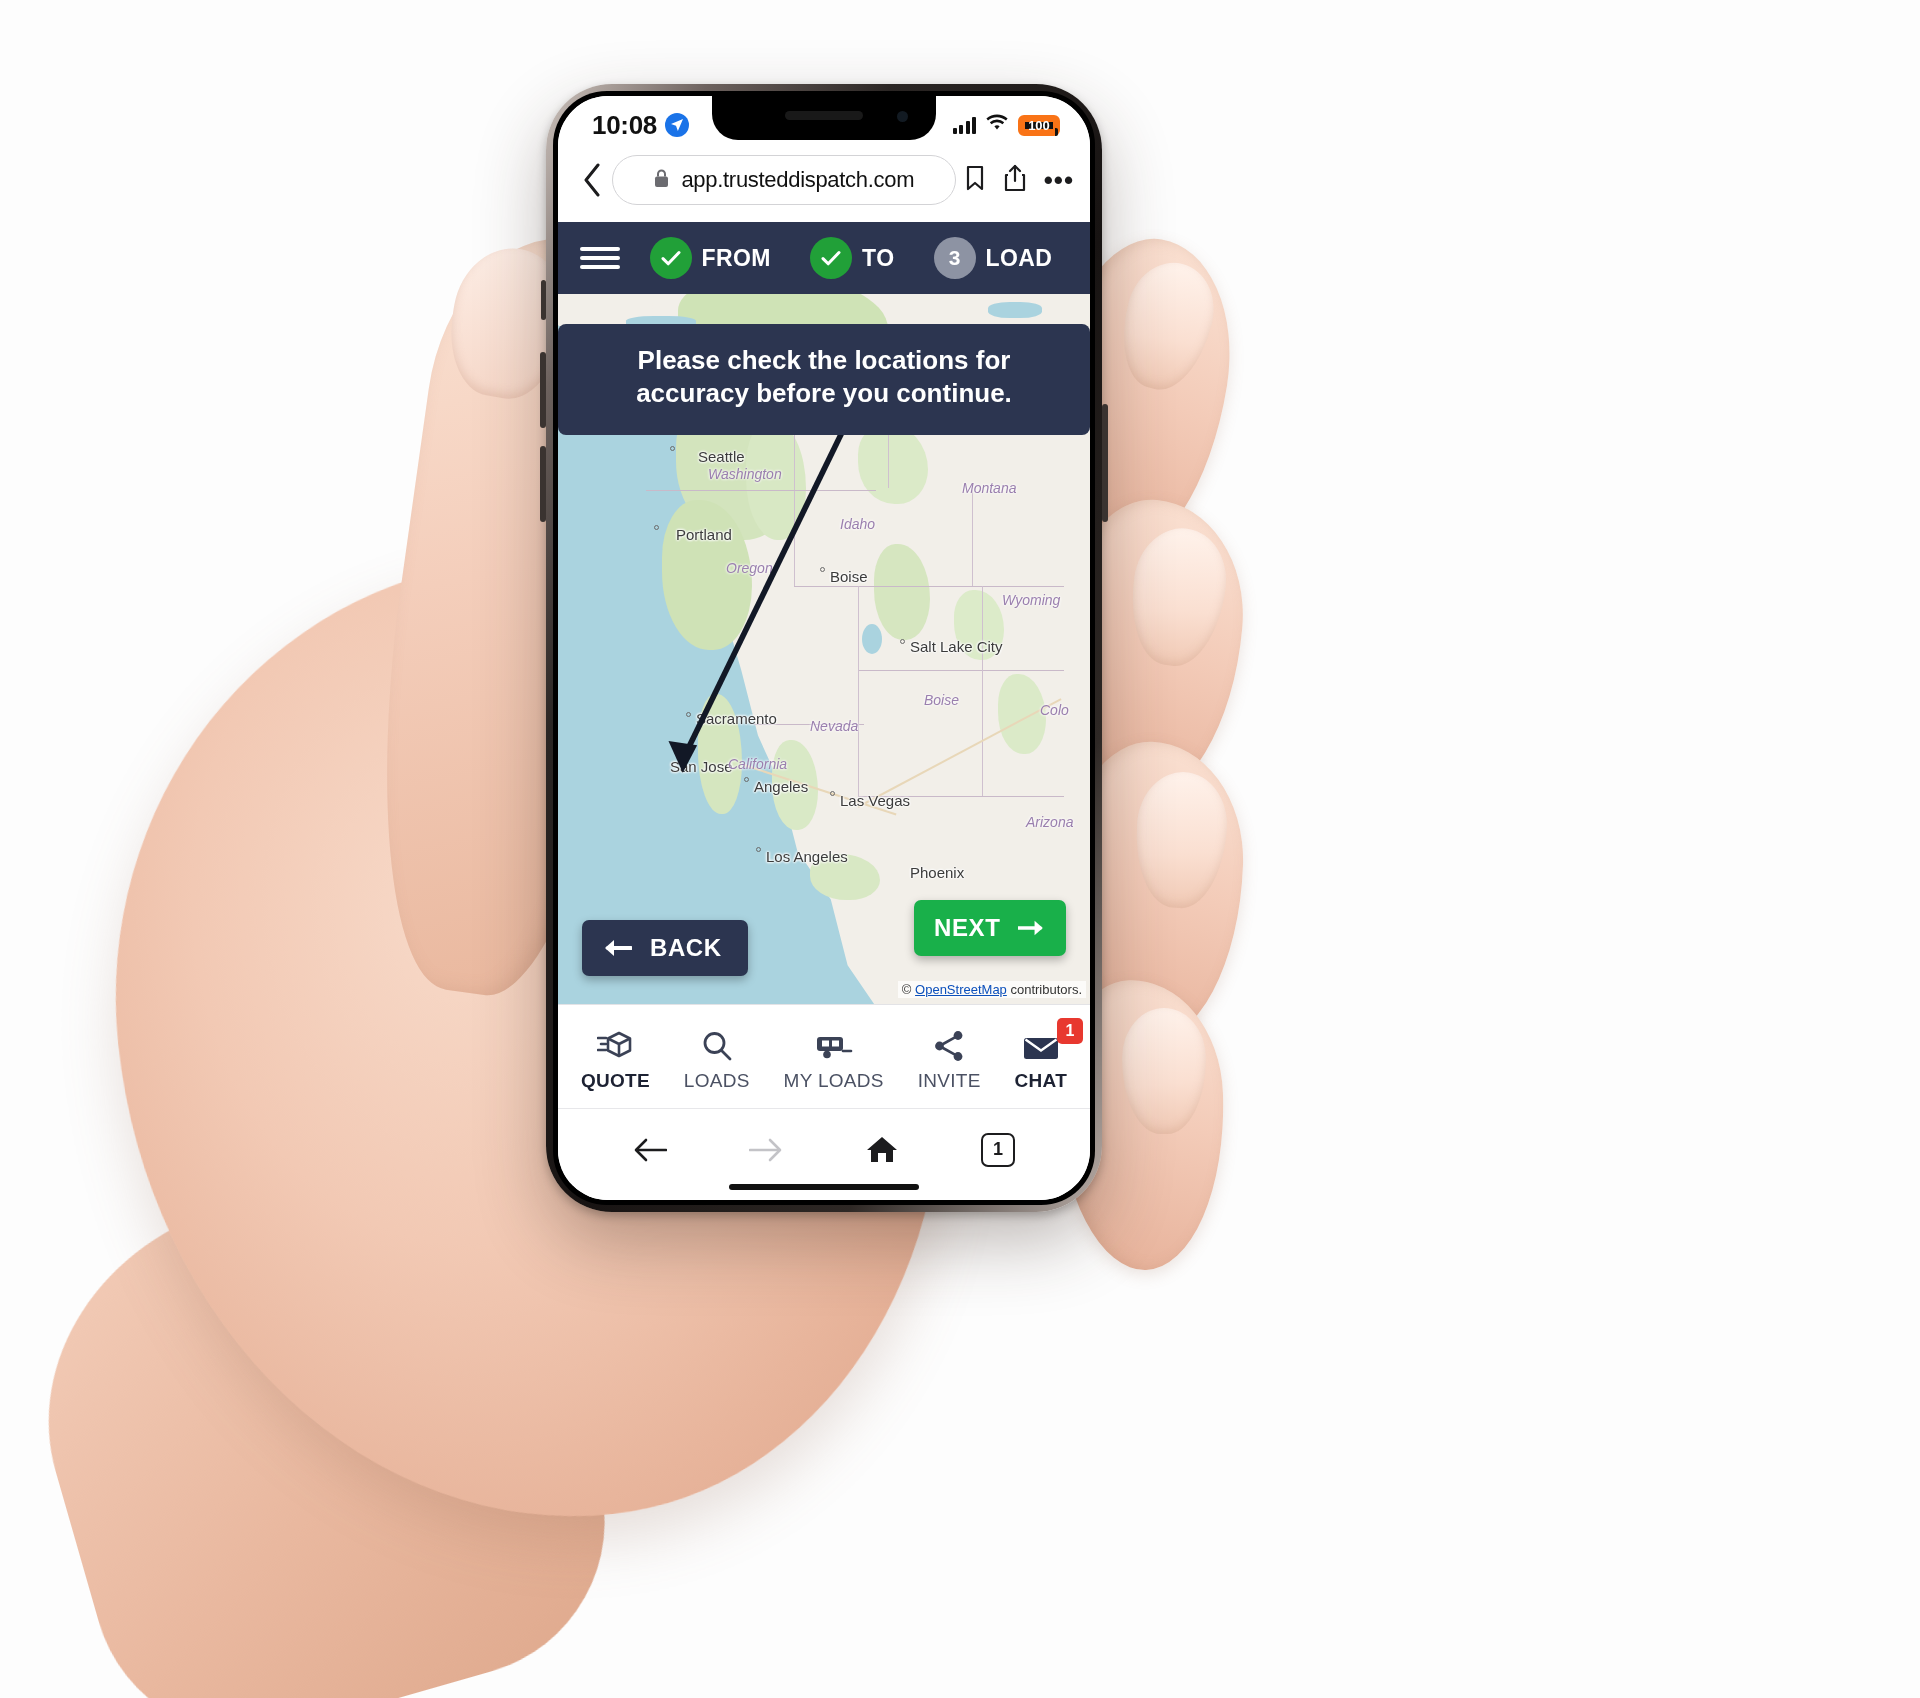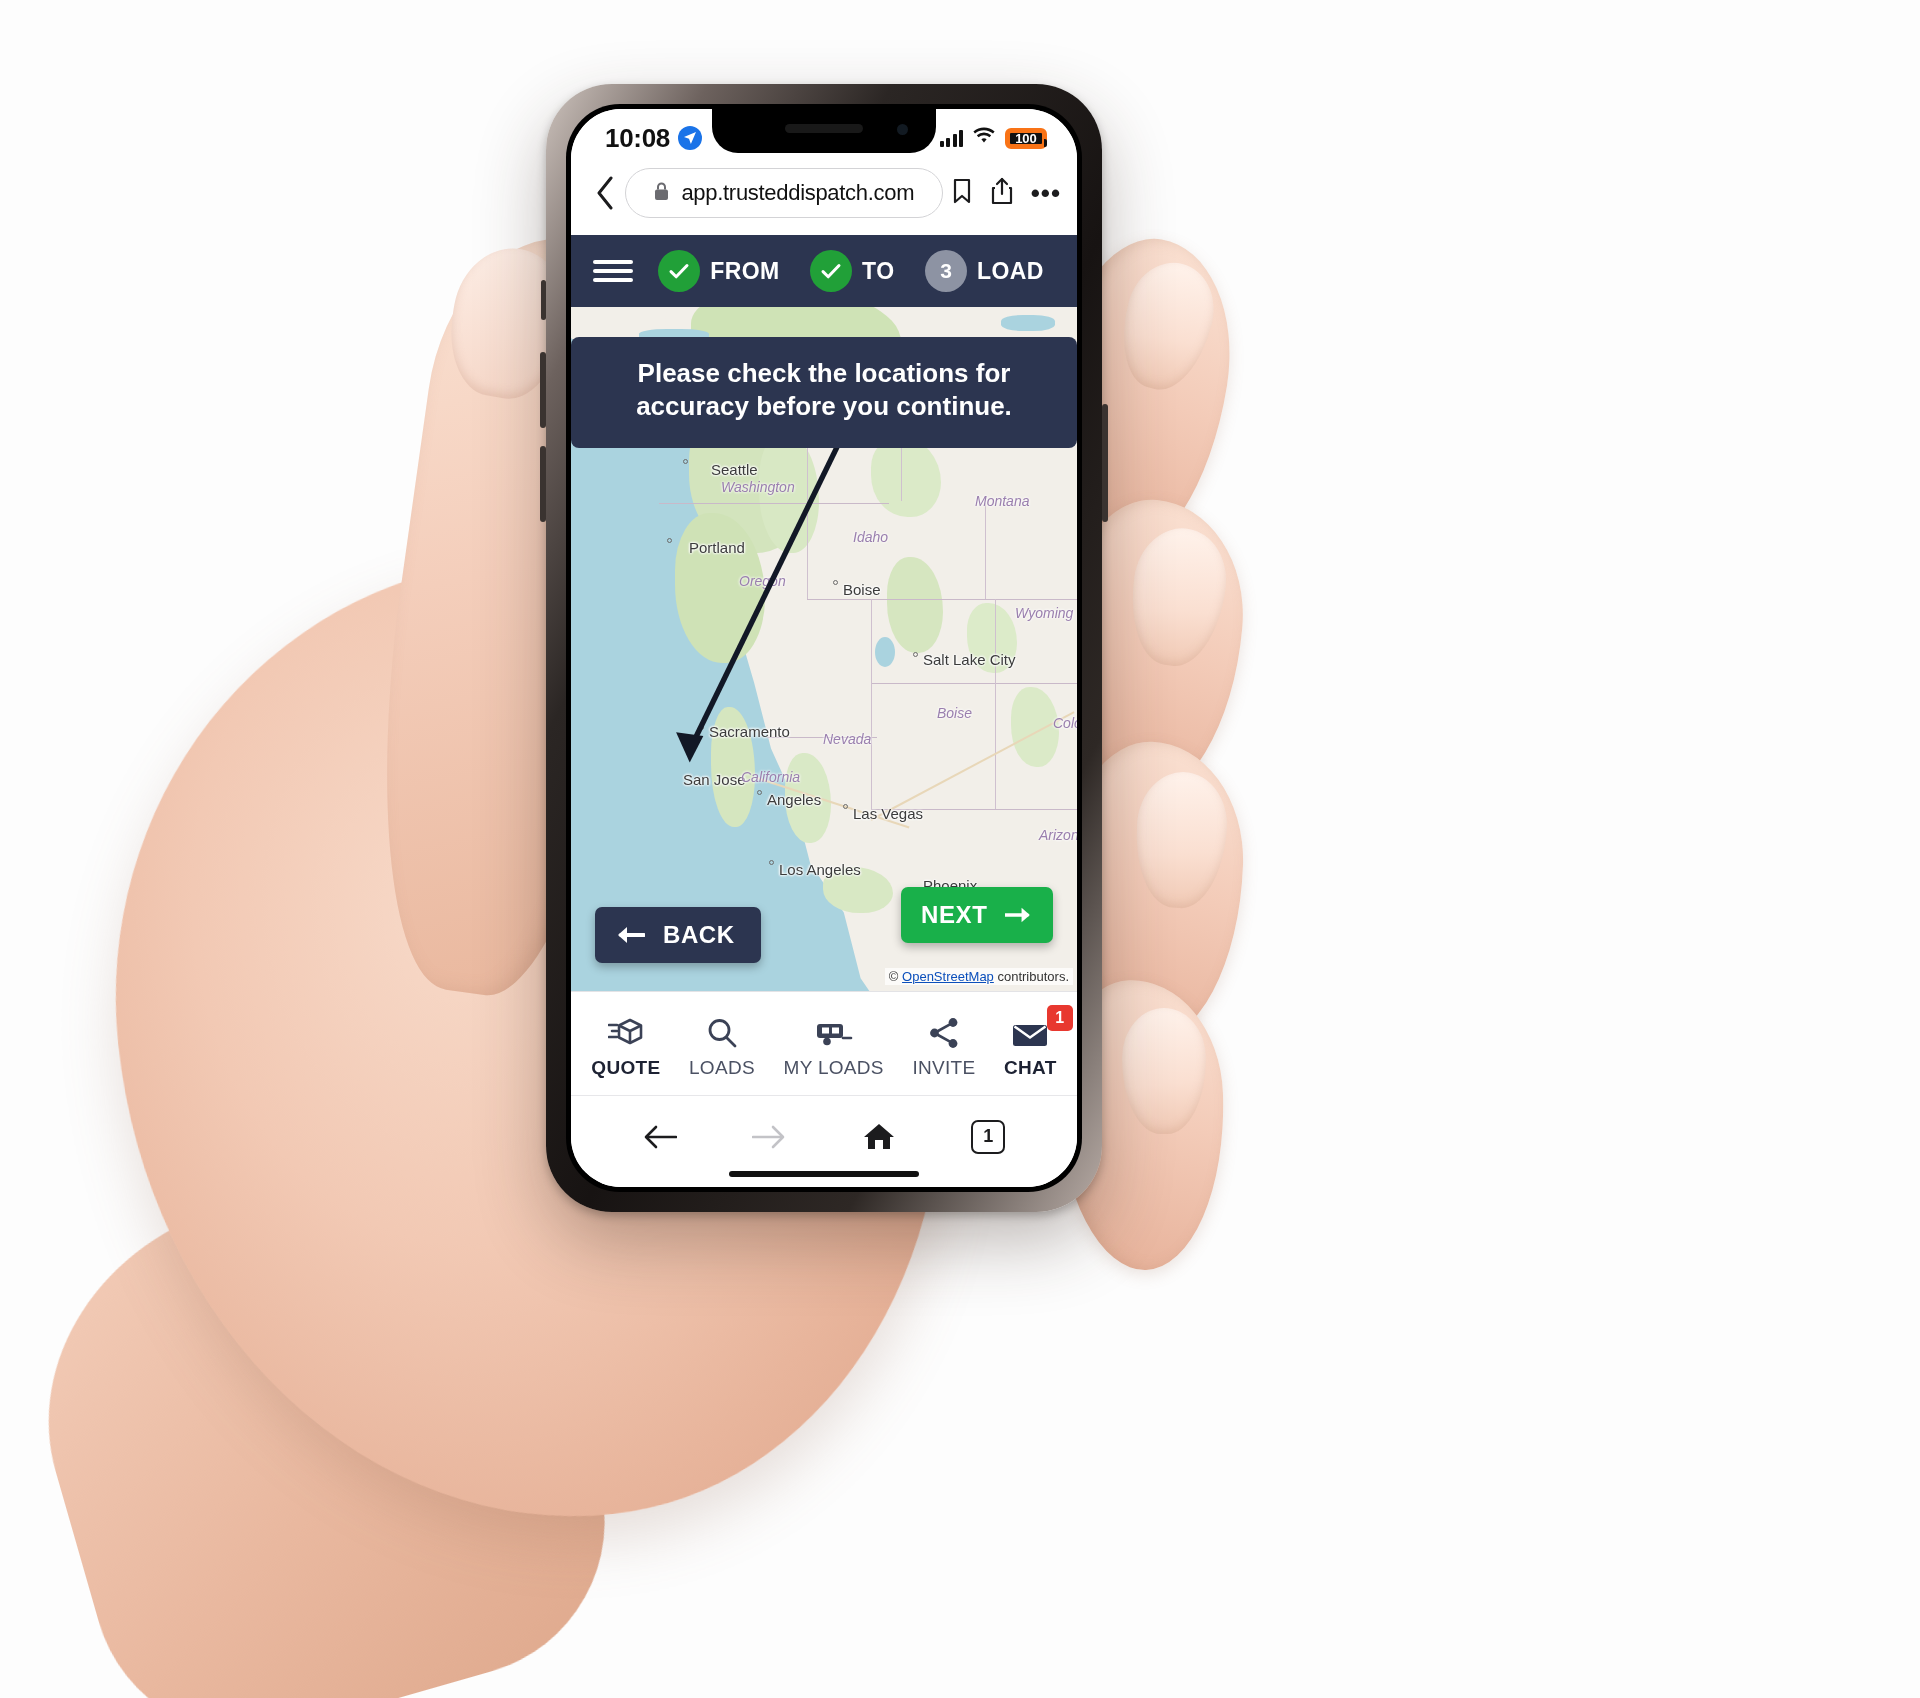--- a/index.html
+++ b/index.html
@@ -59,21 +59,21 @@
   .n2 { left:1132px; top:528px; width:92px; height:138px; transform: rotate(8deg); }
   .n3 { left:1136px; top:772px; width:90px; height:136px; transform: rotate(4deg); }
   .n4 { left:1122px; top:1008px; width:84px; height:126px; transform: rotate(0deg); }
 
   
   #phone {
     position:absolute; z-index:6;
     left: 546px; top: 84px; width: 556px; height: 1128px;
     border-radius: 66px;
     background: linear-gradient(118deg,#cdc3bd 0%, #6d625e 14%, #2b2624 30%, #171312 55%, #2e2825 78%, #b8aca6 100%);
-    padding: 20px;
+    padding: 7px;
     box-shadow: 0 30px 70px rgba(60,40,30,.32), 0 4px 10px rgba(0,0,0,.25);
   }
   #bezel {
     position:relative; width:100%; height:100%;
     border-radius: 54px; background:#000; padding: 5px;
     overflow:hidden;
   }
   #screen {
     position:relative; width:100%; height:100%;
     border-radius: 50px; overflow:hidden; background:#fff;
@@ -105,21 +105,21 @@
   .loc-badge {
     width:24px; height:24px; border-radius:50%;
     background:#1a73e8; display:flex; align-items:center; justify-content:center;
   }
   .sb-right { display:flex; align-items:center; gap:9px; }
   .bars { display:flex; align-items:flex-end; gap:2.5px; height:17px; }
   .bars i { display:block; width:4px; background:#111; border-radius:1px; }
   .bars i:nth-child(1){height:6px;} .bars i:nth-child(2){height:9px;}
   .bars i:nth-child(3){height:13px;} .bars i:nth-child(4){height:17px; background:#111;}
   .batt {
-    border:5px solid #f97316; border-radius:6px; width:42px; height:21px;
+    border:7px solid #f97316; border-radius:6px; width:42px; height:21px;
     display:flex; align-items:center; justify-content:center; position:relative;
     background:#111;
   }
   .batt span { font-size:13px; font-weight:700; color:#fff; line-height:1; }
   .batt:after { content:""; position:absolute; right:-5px; top:6px; width:3px; height:8px; background:#111; border-radius:0 2px 2px 0; }
 
   
   #urlbar {
     flex:0 0 74px; background:#fff; display:flex; align-items:center;
     padding: 0 16px 10px 14px; 

